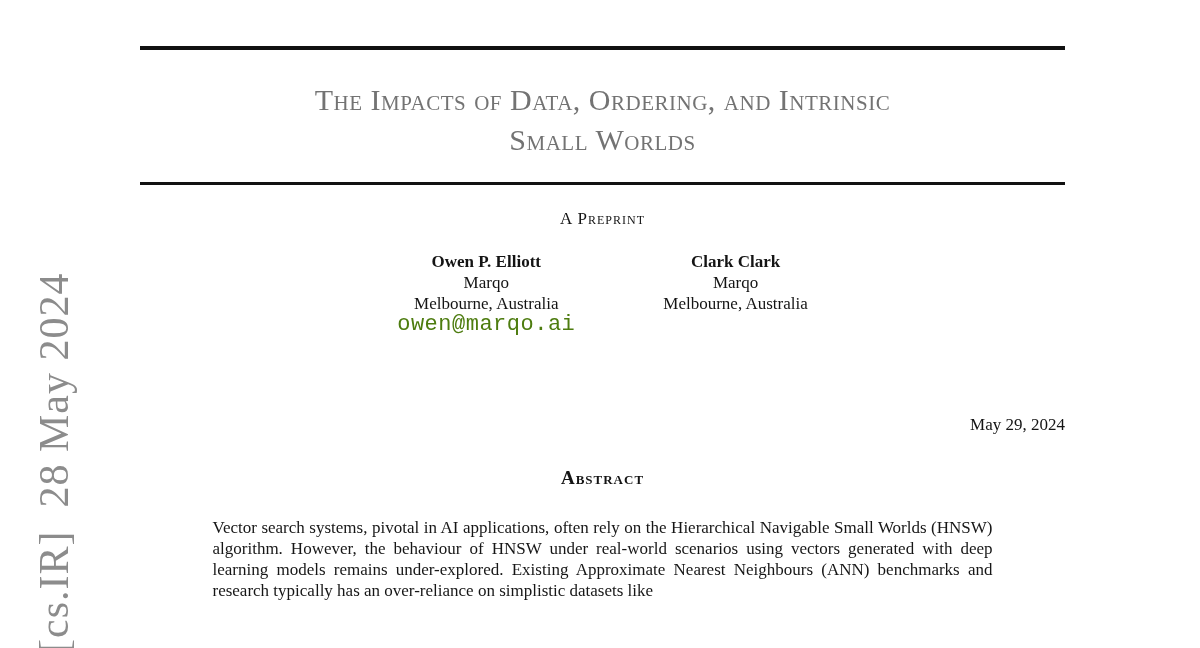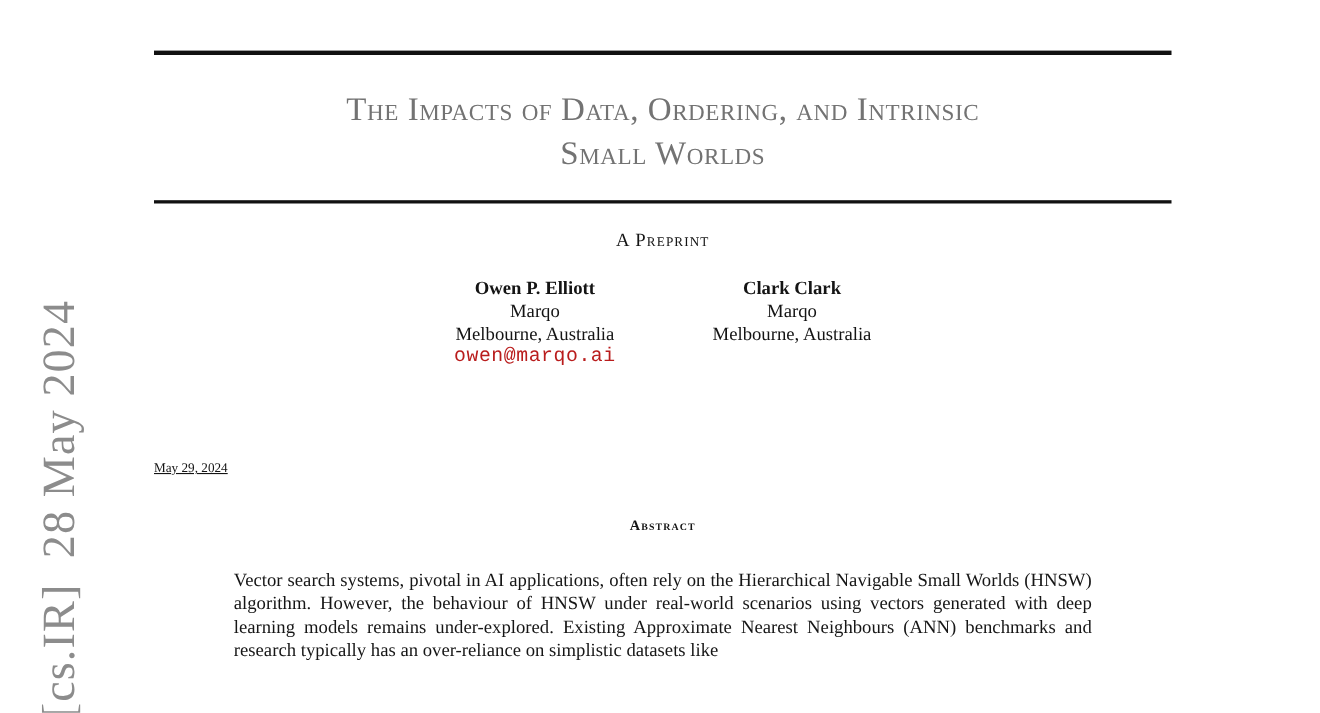--- a/index.html
+++ b/index.html
@@ -72,39 +72,38 @@
     gap: 88px;
   }
   .author-block {
     text-align: center;
     font-size: 17px;
     line-height: 21px;
   }
   .author-name { font-weight: bold; }
   .author-email {
     font-family: "Liberation Mono", "DejaVu Sans Mono", monospace;
-    font-size: 18px;
-    color: #b91c1c;
+    font-size: 22px;
+    color: #4d7c0f;
     letter-spacing: 0.5px;
   }
 
   .paper-date {
     margin-top: 80px;
-    text-align: left;
-    font-size: 12px;
+    text-align: right;
+    font-size: 17px;
     line-height: 20px;
-    text-decoration: underline;
   }
 
   .abstract-heading {
     margin-top: 33px;
     text-align: center;
     font-variant: small-caps;
     font-weight: bold;
-    font-size: 13px;
+    font-size: 19px;
     line-height: 20px;
     letter-spacing: 1px;
   }
 
   .abstract-text {
     margin: 29px auto 0 auto;
     width: 780px;
     font-size: 17px;
     line-height: 21px;
     text-align: justify;

